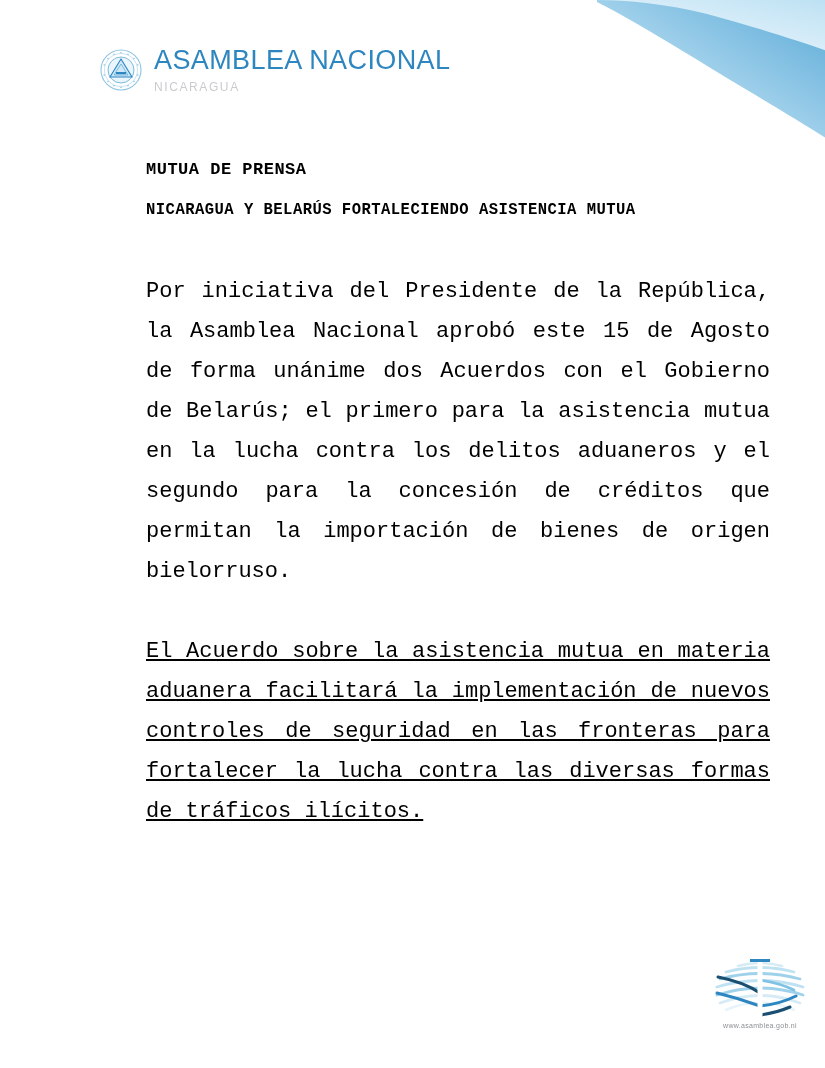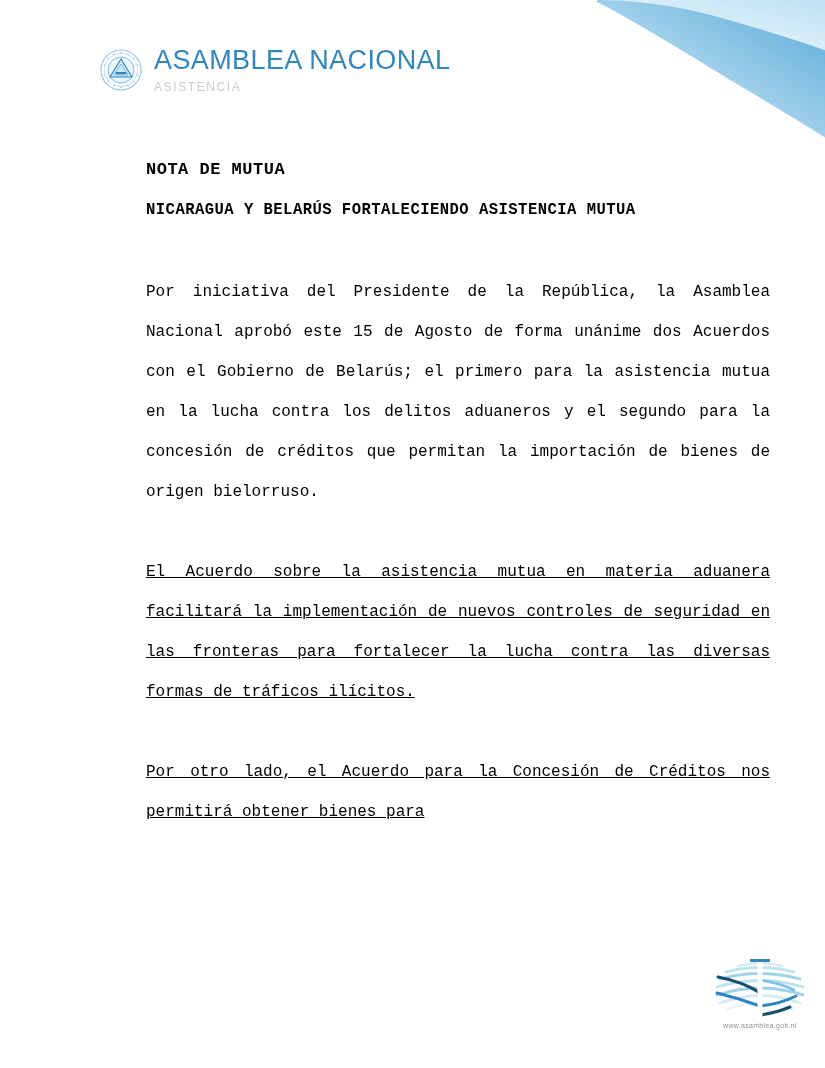--- a/index.html
+++ b/index.html
@@ -83,21 +83,21 @@
     line-height: 40px;
     white-space: nowrap;
     letter-spacing: 0.5px;
   }
   .heading-line.condensed {
     transform: scaleX(0.915);
     transform-origin: left center;
   }
   .para {
     font-family: "Liberation Mono", "DejaVu Sans Mono", monospace;
-    font-size: 16px;
+    font-size: 22px;
     color: #000000;
     line-height: 40px;
     text-align: justify;
     text-align-last: left;
     margin: 0;
   }
   .para.first { margin-top: 42px; }
   .para.next  { margin-top: 40px; text-decoration: underline; }
 
   
@@ -163,34 +163,33 @@
         <circle cx="14" cy="36.8" r="0.7"></circle>
           <circle cx="8" cy="32.5" r="0.7"></circle>
         <circle cx="4.2" cy="26" r="0.7"></circle>
           <circle cx="4.2" cy="16" r="0.7"></circle>
         <circle cx="8" cy="9.5" r="0.7"></circle>
           <circle cx="14" cy="5.2" r="0.7"></circle>
       </g>
     </svg>
     <div class="lh-text">
       <div class="lh-title">ASAMBLEA NACIONAL</div>
-      <div class="lh-sub">ASISTENCIA</div>
+      <div class="lh-sub">NICARAGUA</div>
     </div>
   </div>
 
   <div class="doc">
 
     <div class="heading-block">
-      <div class="heading-line">NOTA DE MUTUA</div>
+      <div class="heading-line">MUTUA DE PRENSA</div>
       <div class="heading-line condensed">NICARAGUA Y BELARÚS FORTALECIENDO ASISTENCIA MUTUA</div>
     </div>
 
     <p class="para first">Por iniciativa del Presidente de la República, la Asamblea Nacional aprobó este 15 de Agosto de forma unánime dos Acuerdos con el Gobierno de Belarús; el primero para la asistencia mutua en la lucha contra los delitos aduaneros y el segundo para la concesión de créditos que permitan la importación de bienes de origen bielorruso.</p>
     <p class="para next">El Acuerdo sobre la asistencia mutua en materia aduanera facilitará la implementación de nuevos controles de seguridad en las fronteras para fortalecer la lucha contra las diversas formas de tráficos ilícitos.</p>
-    <p class="para next">Por otro lado, el Acuerdo para la Concesión de Créditos nos permitirá obtener bienes para</p>
   </div>
 
   <div class="footer-mark">
     <svg class="footer-arcs" width="112" height="62" viewBox="0 0 112 62">
       <g fill="none" stroke-linecap="round">
         <path d="M34 8 Q56 2 78 8" stroke="#d6ebf6" stroke-width="2.6"></path>
         <path d="M22 14 Q56 5 90 14" stroke="#bfe2f2" stroke-width="2.8"></path>
         <path d="M16 21 Q56 10 96 21" stroke="#9fd2ea" stroke-width="2.8"></path>
         <path d="M13 29 Q56 16 99 29" stroke="#bfe2f2" stroke-width="2.8"></path>
         <path d="M13 37 Q56 23 99 37" stroke="#9fd2ea" stroke-width="2.8"></path>

